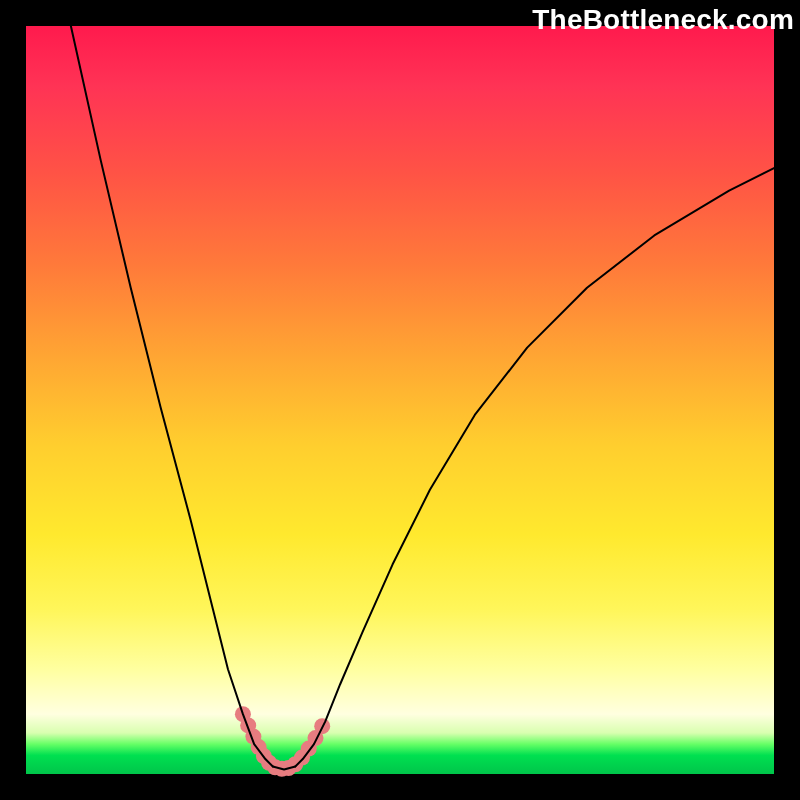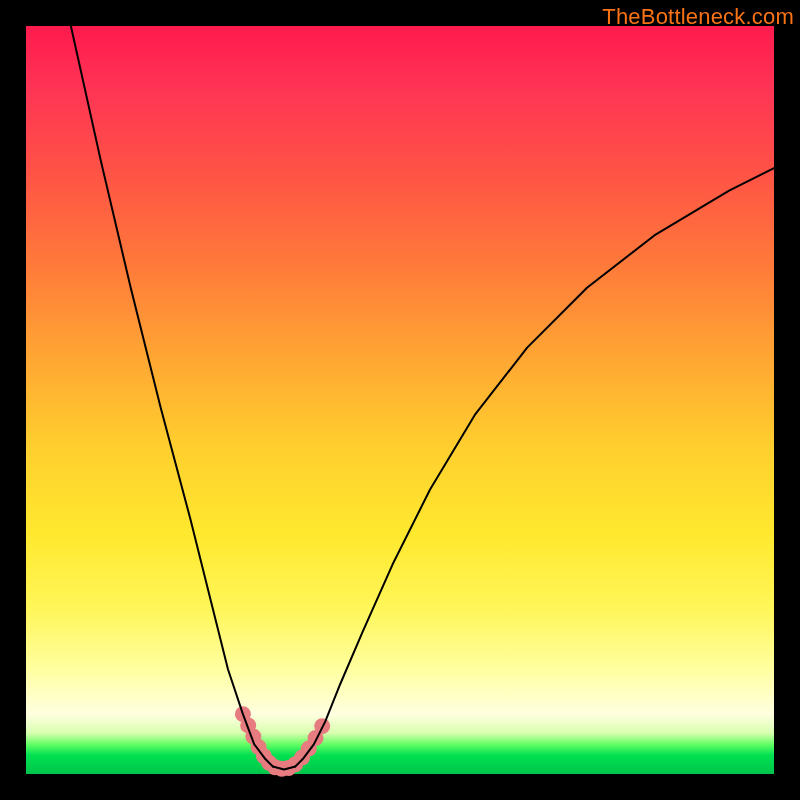--- a/index.html
+++ b/index.html
@@ -41,23 +41,23 @@
       #d9ffb0 94.5%,
       #66ff66 96%,
       #00e050 97.5%,
       #00c54a 100%
     );
   }
   .watermark {
     position: absolute;
     top: 4px;
     right: 6px;
-    color: #f97316;
-    font-size: 22px;
-    font-weight: 400;
+    color: #ffffff;
+    font-size: 28px;
+    font-weight: 700;
     letter-spacing: 0.2px;
     user-select: none;
   }
   svg.curves {
     position: absolute;
     top: 0;
     left: 0;
     width: 748px;
     height: 748px;
     overflow: visible;

